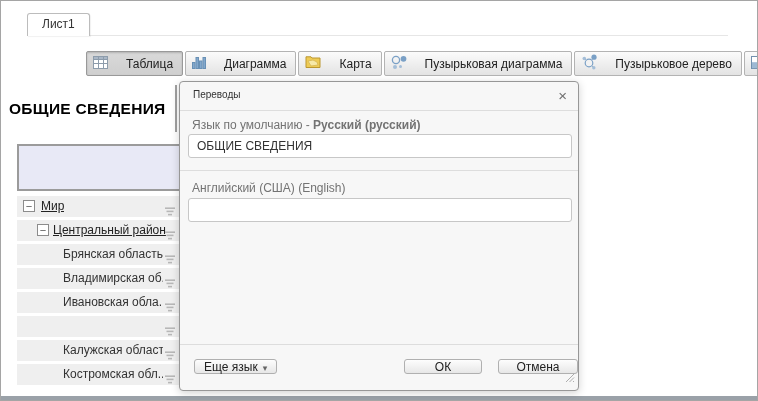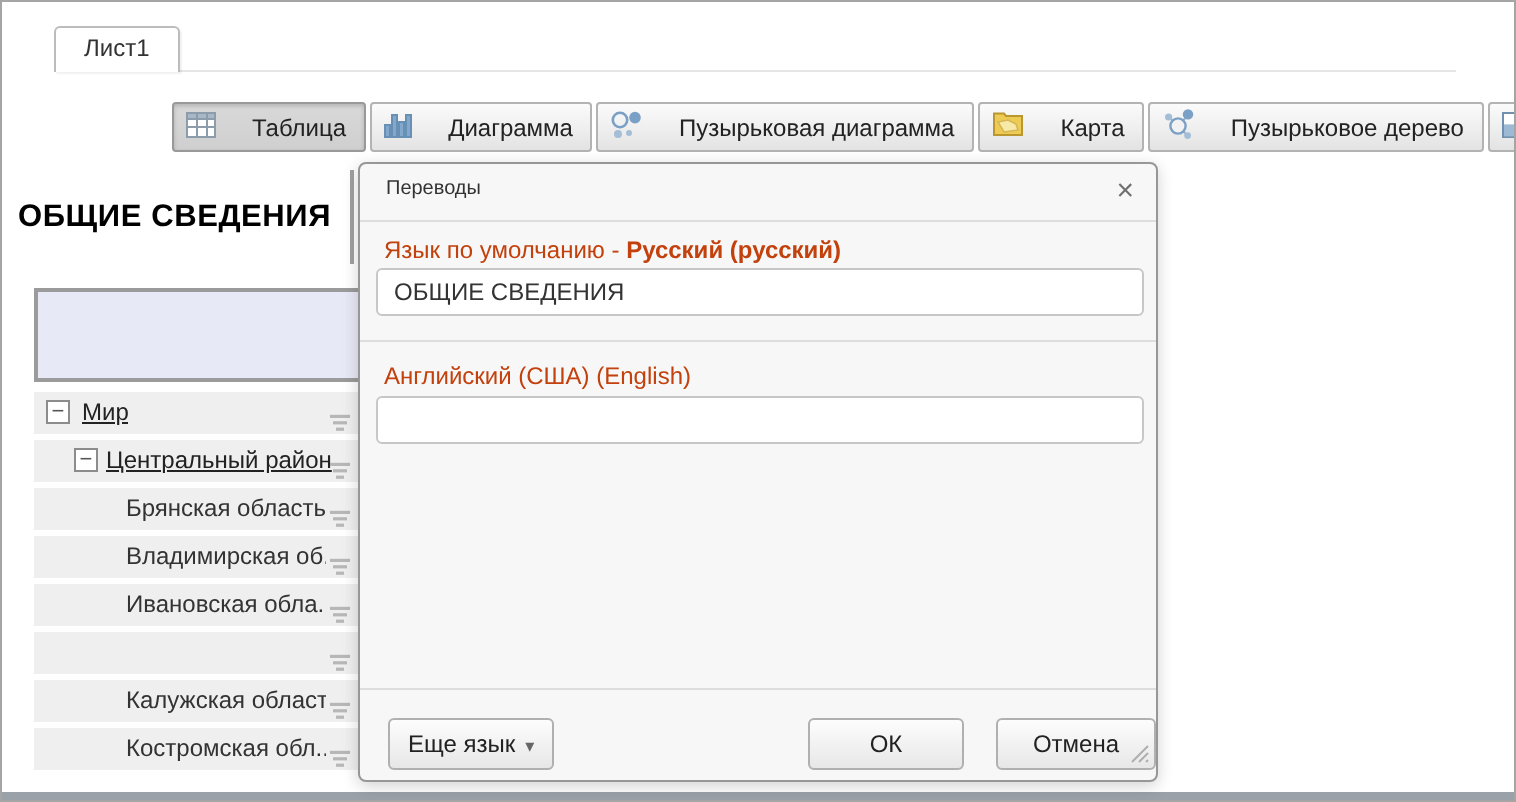--- a/index.html
+++ b/index.html
@@ -49,27 +49,27 @@
   .lvl2 .rlabel { left:46px; max-width:100px; }
 
   
   .dialog { position:absolute; left:178px; top:80px; width:400px; height:310px;
             background:#f7f7f7; border:1px solid #979797; border-radius:4px;
             box-shadow:0 2px 8px rgba(0,0,0,.18); z-index:10; }
   .dlg-title { position:absolute; left:13px; top:7px; font-size:10px; color:#333; }
   .dlg-close { position:absolute; right:11px; top:5px; font-size:15px; color:#707070;
                cursor:pointer; line-height:18px; }
   .dlg-sep { position:absolute; left:0; right:0; height:1px; background:#ddd; }
-  .dlg-label { position:absolute; left:12px; font-size:12px; color:#c2410c; white-space:nowrap; }
+  .dlg-label { position:absolute; left:12px; font-size:12px; color:#737373; white-space:nowrap; }
   .dlg-label b { font-weight:bold; }
   .dlg-input { position:absolute; left:8px; width:384px; height:24px;
                border:1px solid #c7c7c7; border-radius:3px; background:#fff;
                font-family:"Liberation Sans",sans-serif; font-size:12px; color:#333;
                padding:0 8px; outline:none; }
-  .dlg-btn { position:absolute; height:26px; background:linear-gradient(#fdfdfd,#e7e7e7);
+  .dlg-btn { position:absolute; height:15px; background:linear-gradient(#fdfdfd,#e7e7e7);
              border:1px solid #b0b0b0; border-radius:3px; font-family:"Liberation Sans",sans-serif;
              font-size:12px; color:#222; cursor:pointer; }
   .btn-more { left:14px; top:277px; padding:0 9px; }
   .btn-more .caret { font-size:9px; color:#666; margin-left:5px; }
   .btn-ok { left:224px; top:277px; width:78px; }
   .btn-cancel { left:318px; top:277px; width:80px; }
   .resize-grip { position:absolute; right:3px; bottom:3px; }
 </style>
 </head>
 <body>
@@ -93,34 +93,34 @@
     <button class="tb-btn">
       <span><svg width="14" height="13" viewBox="0 0 14 13">
             <rect x="0.5" y="6.5" width="2.5" height="6" fill="#82a8cd" stroke="#6890b5"></rect>
             <rect x="4" y="1.5" width="2.5" height="11" fill="#82a8cd" stroke="#6890b5"></rect>
             <rect x="7.5" y="5" width="2.5" height="7.5" fill="#82a8cd" stroke="#6890b5"></rect>
             <rect x="11" y="1.5" width="2.5" height="11" fill="#82a8cd" stroke="#6890b5"></rect>
           </svg></span>
       <span>Диаграмма</span>
     </button>
     <button class="tb-btn">
+      <span><svg width="16" height="13" viewBox="0 0 16 13">
+            <path d="M1 3 L1 11.5 L15 11.5 L15 2 L7 2 L6 0.8 L1 0.8 Z" fill="#eecb55" stroke="#bb9730"></path>
+            <path d="M3 5 L8 4 L12 6 L13 9 L6 10 Z" fill="#f7e9a8" stroke="#d5b653" stroke-width="0.8"></path>
+          </svg></span>
+      <span>Карта</span>
+    </button>
+    <button class="tb-btn">
       <span><svg width="16" height="15" viewBox="0 0 16 15">
             <circle cx="5" cy="5" r="3.6" fill="none" stroke="#7aa0c6" stroke-width="1.3"></circle>
             <circle cx="12.5" cy="3.8" r="2.9" fill="#7aa0c6"></circle>
             <circle cx="4" cy="12" r="2" fill="#a4bed8"></circle>
             <circle cx="9.5" cy="11.5" r="1.5" fill="#a4bed8"></circle>
           </svg></span>
       <span>Пузырьковая диаграмма</span>
-    </button>
-    <button class="tb-btn">
-      <span><svg width="16" height="13" viewBox="0 0 16 13">
-            <path d="M1 3 L1 11.5 L15 11.5 L15 2 L7 2 L6 0.8 L1 0.8 Z" fill="#eecb55" stroke="#bb9730"></path>
-            <path d="M3 5 L8 4 L12 6 L13 9 L6 10 Z" fill="#f7e9a8" stroke="#d5b653" stroke-width="0.8"></path>
-          </svg></span>
-      <span>Карта</span>
     </button>
     <button class="tb-btn">
       <span><svg width="16" height="16" viewBox="0 0 16 16">
             <line x1="8" y1="9" x2="13" y2="3.5" stroke="#9ab0c5" stroke-width="1"></line>
             <line x1="8" y1="9" x2="3.5" y2="4.5" stroke="#9ab0c5" stroke-width="1"></line>
             <line x1="8" y1="9" x2="12.5" y2="13.5" stroke="#9ab0c5" stroke-width="1"></line>
             <circle cx="8" cy="9" r="3.8" fill="#f2f2f2" stroke="#7aa0c6" stroke-width="1.2"></circle>
             <circle cx="13" cy="3.2" r="2.6" fill="#7aa0c6"></circle>
             <circle cx="3.3" cy="4.5" r="1.8" fill="#a4bed8"></circle>
             <circle cx="12.8" cy="13.8" r="1.7" fill="#a4bed8"></circle>

